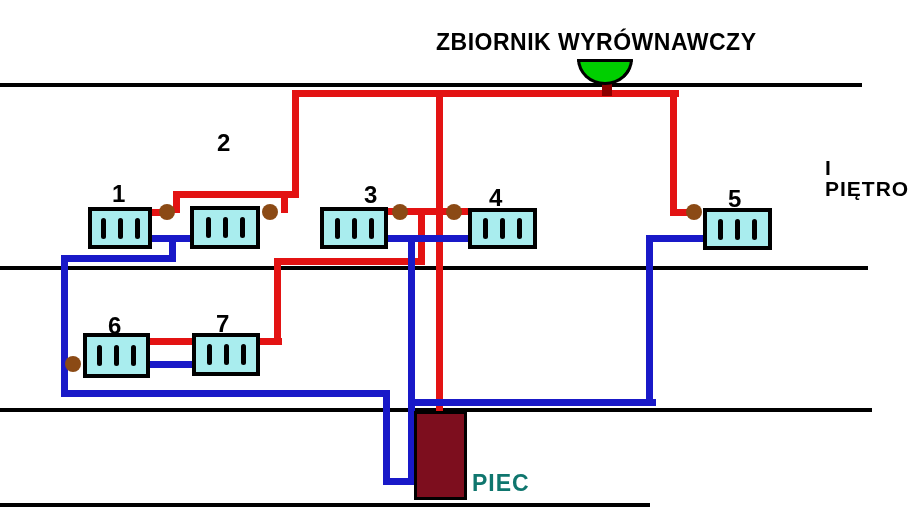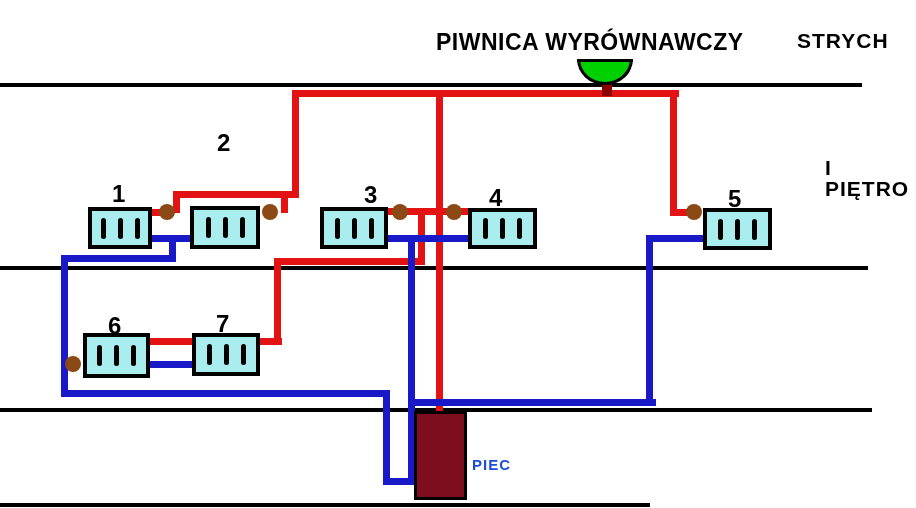--- a/index.html
+++ b/index.html
@@ -29,21 +29,21 @@
   }
   .tank{
     position:absolute;left:577px;top:59px;width:56px;height:26px;background:#00cf00;
     border:3px solid #000;border-radius:0 0 50% 50% / 0 0 100% 100%;box-sizing:border-box;
   }
   .furnace{
     position:absolute;left:414px;top:411px;width:53px;height:89px;background:#7d0e1e;
     border:3px solid #000;box-sizing:border-box;
   }
   .pieclabel{
-    position:absolute;left:472px;top:457px;font-weight:bold;font-size:15px;color:#1d4ed8;letter-spacing:1px;line-height:1;
+    position:absolute;left:472px;top:472px;font-weight:bold;font-size:23px;color:#0f766e;letter-spacing:1px;line-height:1;
   }
 </style>
 </head>
 <body>
 
 <div class="canvas">
 
   <div class="floorline" style="left:0;top:83px;width:862px;"></div>
   <div class="floorline" style="left:0;top:266px;width:868px;"></div>
   <div class="floorline" style="left:0;top:408px;width:872px;"></div>
@@ -126,21 +126,20 @@
 
   <div class="numlabel" style="left:112px;top:182px;">1</div>
   <div class="numlabel" style="left:217px;top:131px;">2</div>
   <div class="numlabel" style="left:364px;top:183px;">3</div>
   <div class="numlabel" style="left:489px;top:186px;">4</div>
   <div class="numlabel" style="left:728px;top:187px;">5</div>
   <div class="numlabel" style="left:108px;top:314px;">6</div>
   <div class="numlabel" style="left:216px;top:312px;">7</div>
 
   <div class="tank"></div>
-  <div class="title">PIWNICA WYRÓWNAWCZY</div>
+  <div class="title">ZBIORNIK WYRÓWNAWCZY</div>
 
   <div class="furnace"></div>
   <div class="pieclabel">PIEC</div>
 
-  <div class="floorlabel" style="left:797px;top:30px;">STRYCH</div>
   <div class="floorlabel" style="left:797px;top:157px;margin-left:28px;">I PIĘTRO</div>
 
 </div>
 
 </body></html>

